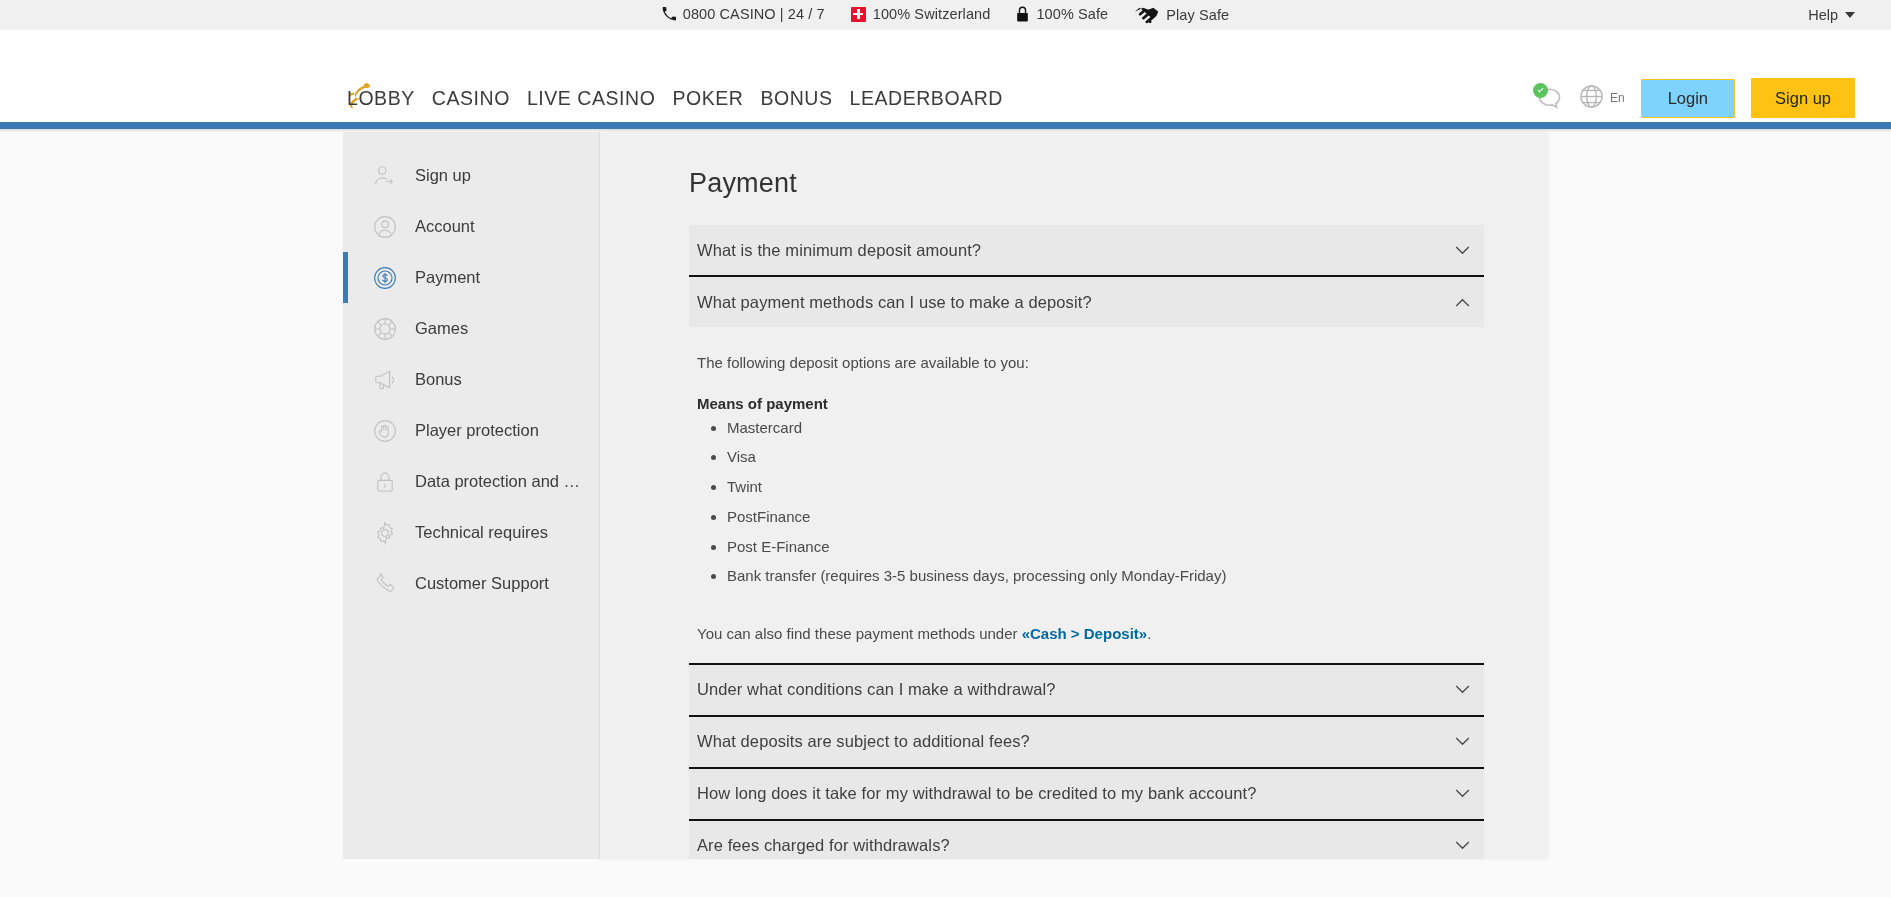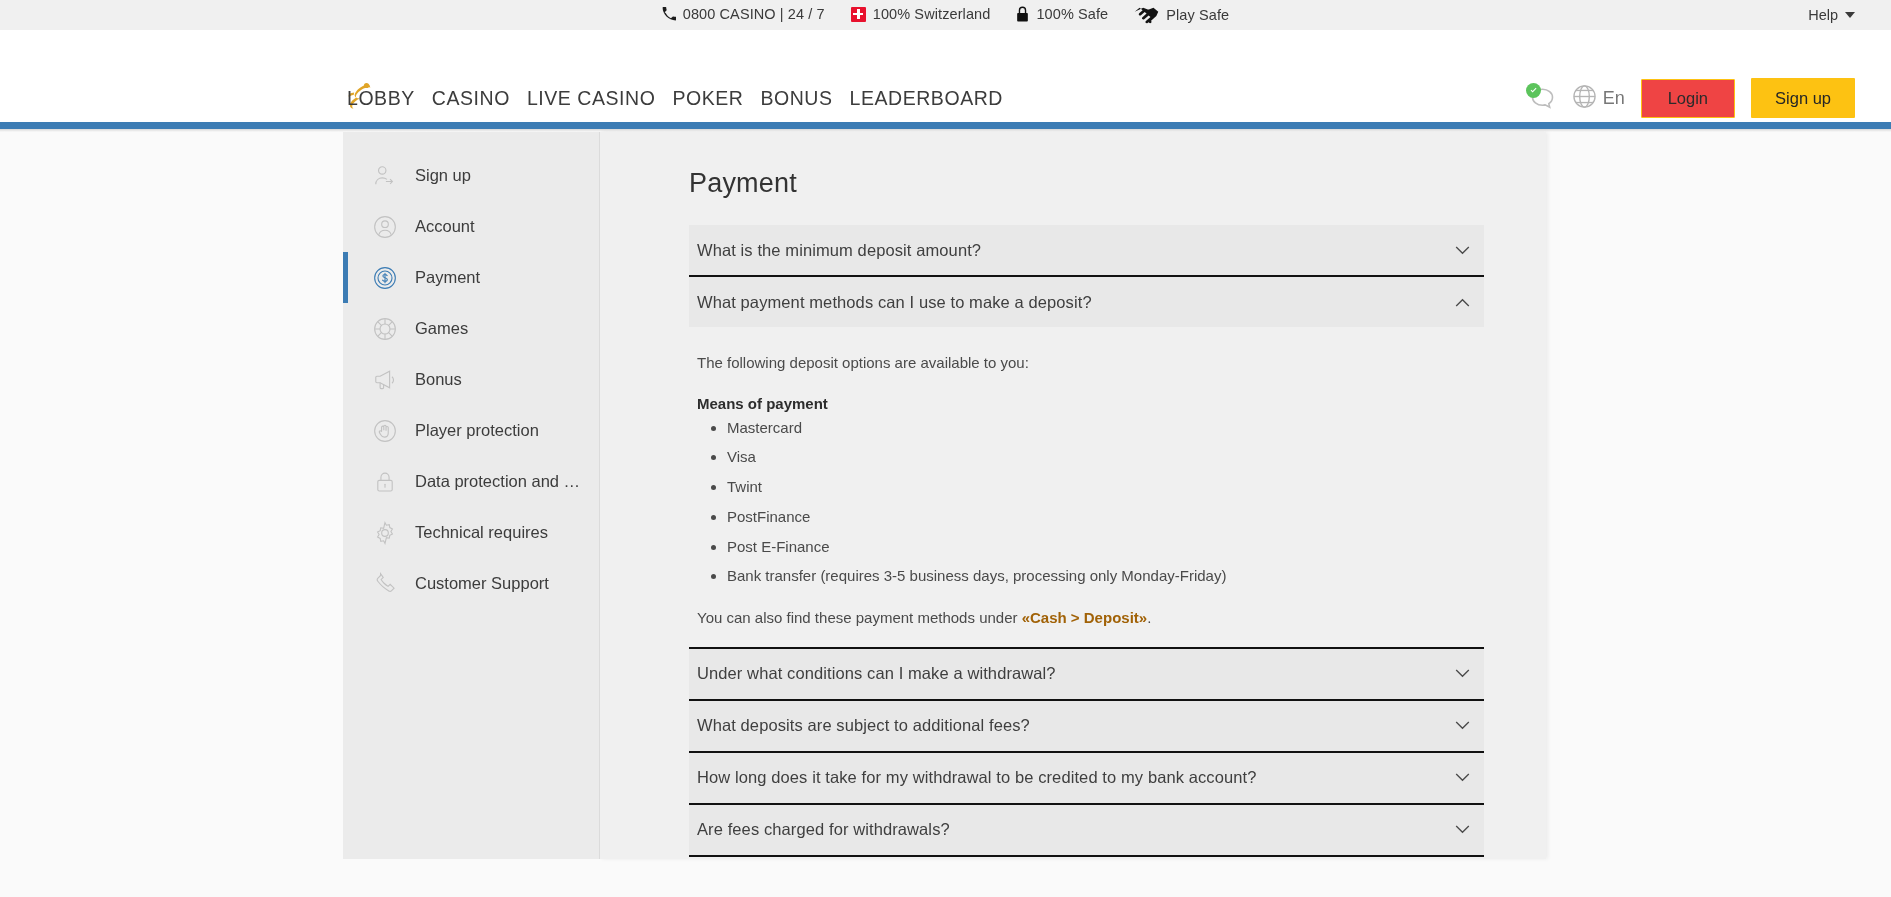--- a/index.html
+++ b/index.html
@@ -100,24 +100,24 @@
     display: flex; align-items: center; gap: 16px;
   }
   .chat-icon-wrap { position: relative; cursor: pointer; width: 30px; height: 28px; }
   .chat-badge {
     position: absolute; left: 0; top: -1px;
     width: 15px; height: 15px; border-radius: 50%;
     background: #5cc45c;
     display: flex; align-items: center; justify-content: center;
   }
   .globe-wrap { display: flex; align-items: center; gap: 6px; cursor: pointer; }
-  .lang-label { font-size: 18px; color: #777; }
+  .lang-label { font-size: 12px; color: #777; }
   .btn-login {
     border: 1.6px solid #fdc212;
-    background: #ef4444;
+    background: #7dd3fc;
     color: #2b2b2b;
     font-size: 16.5px;
     padding: 9px 26px;
     cursor: pointer;
     font-family: inherit;
     border-radius: 1px;
   }
   .btn-signup {
     border: none;
     background: #fdc212;
@@ -227,28 +227,28 @@
     color: #4a4a4a;
     line-height: 1.55;
   }
   .acc-body .lead { margin-bottom: 18px; }
   .acc-body .subhead {
     font-weight: bold;
     color: #2d2d2d;
     font-size: 15px;
   }
   .acc-body ul {
-    margin: 0 0 18px 30px;
+    margin: 0 0 34px 30px;
   }
   .acc-body li {
     margin-bottom: 6.5px;
     font-size: 15px;
     color: #4a4a4a;
   }
-  .acc-body .outro b { color: #a16207; }
+  .acc-body .outro b { color: #0369a1; }
 </style>
 </head>
 <body>
 
 <div class="topbar">
   <div class="topbar-center">
 
     <div class="tb-item">
       <span class="tb-icon">
         <svg width="14" height="14" viewBox="0 0 24 24">

